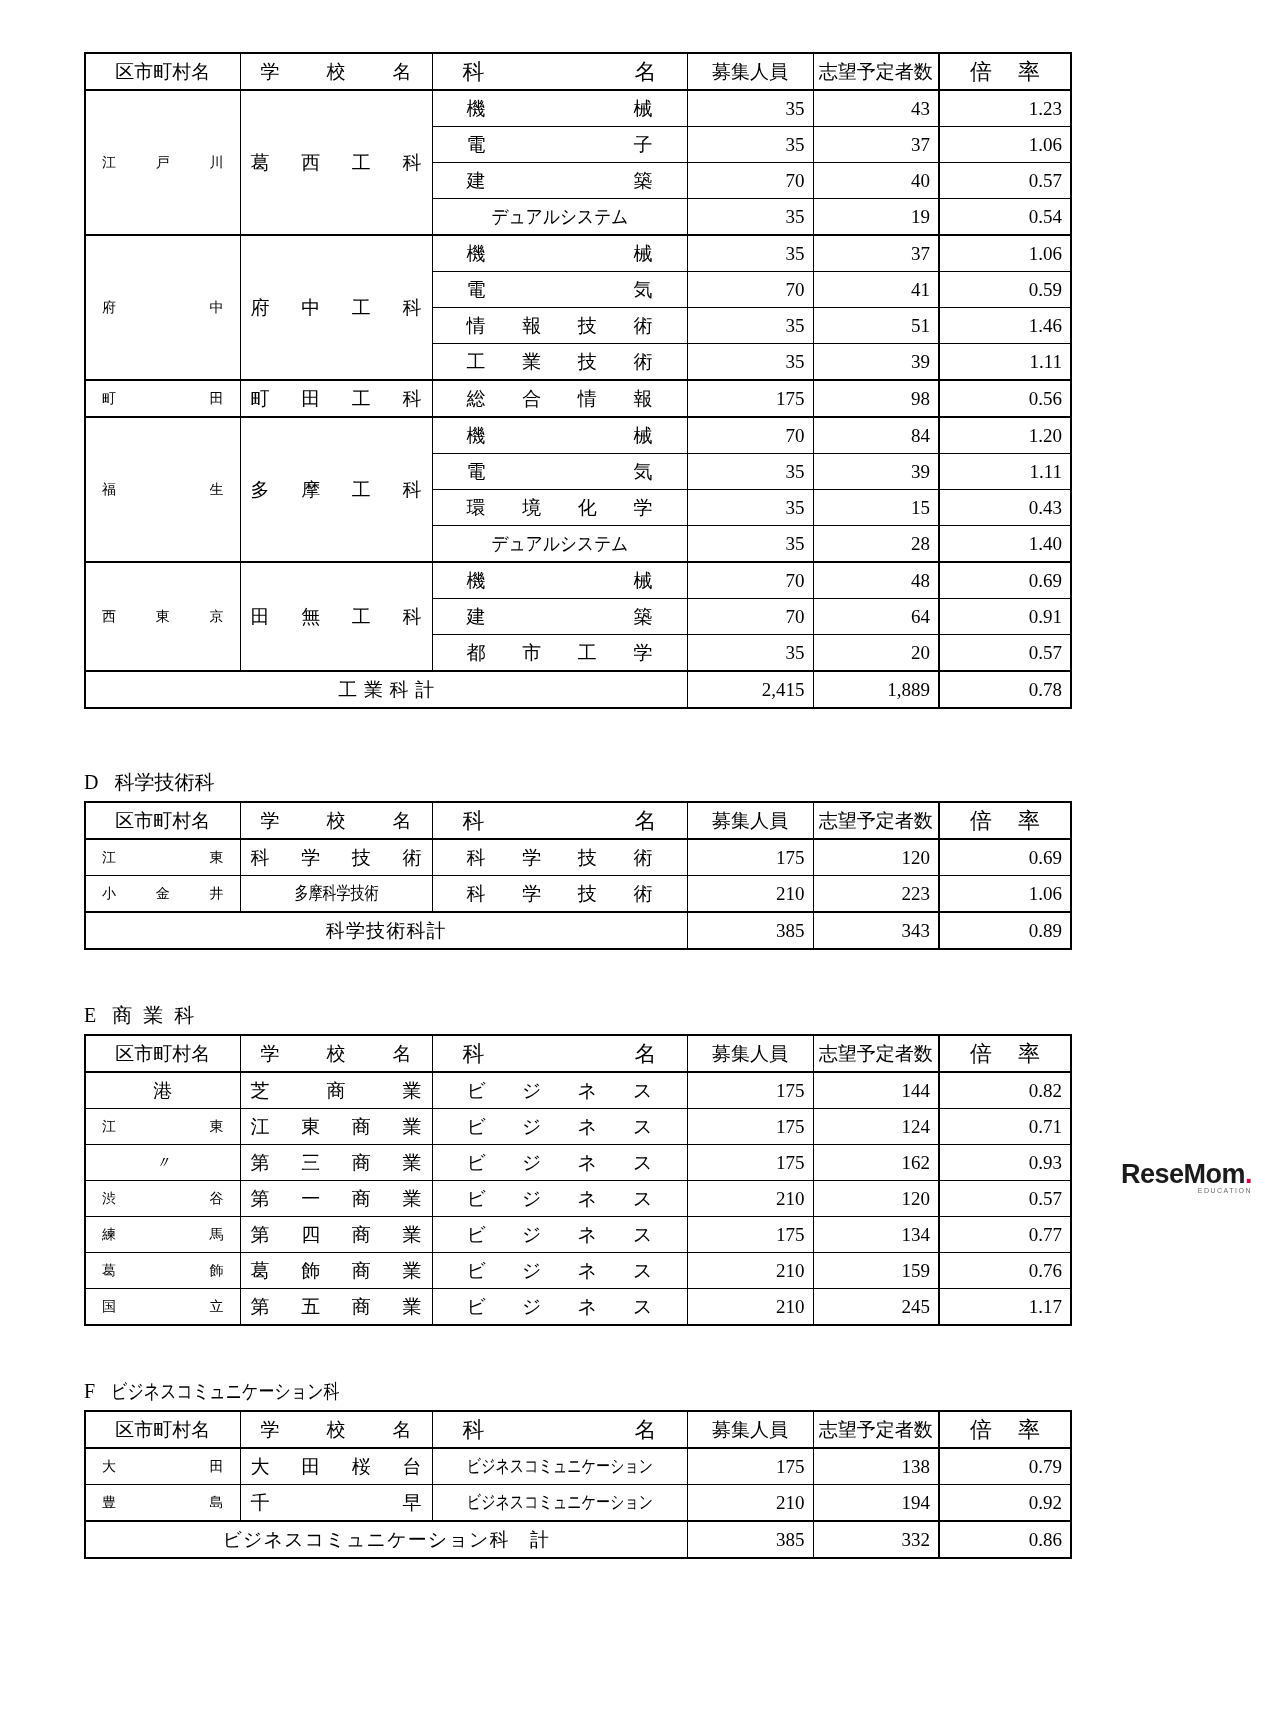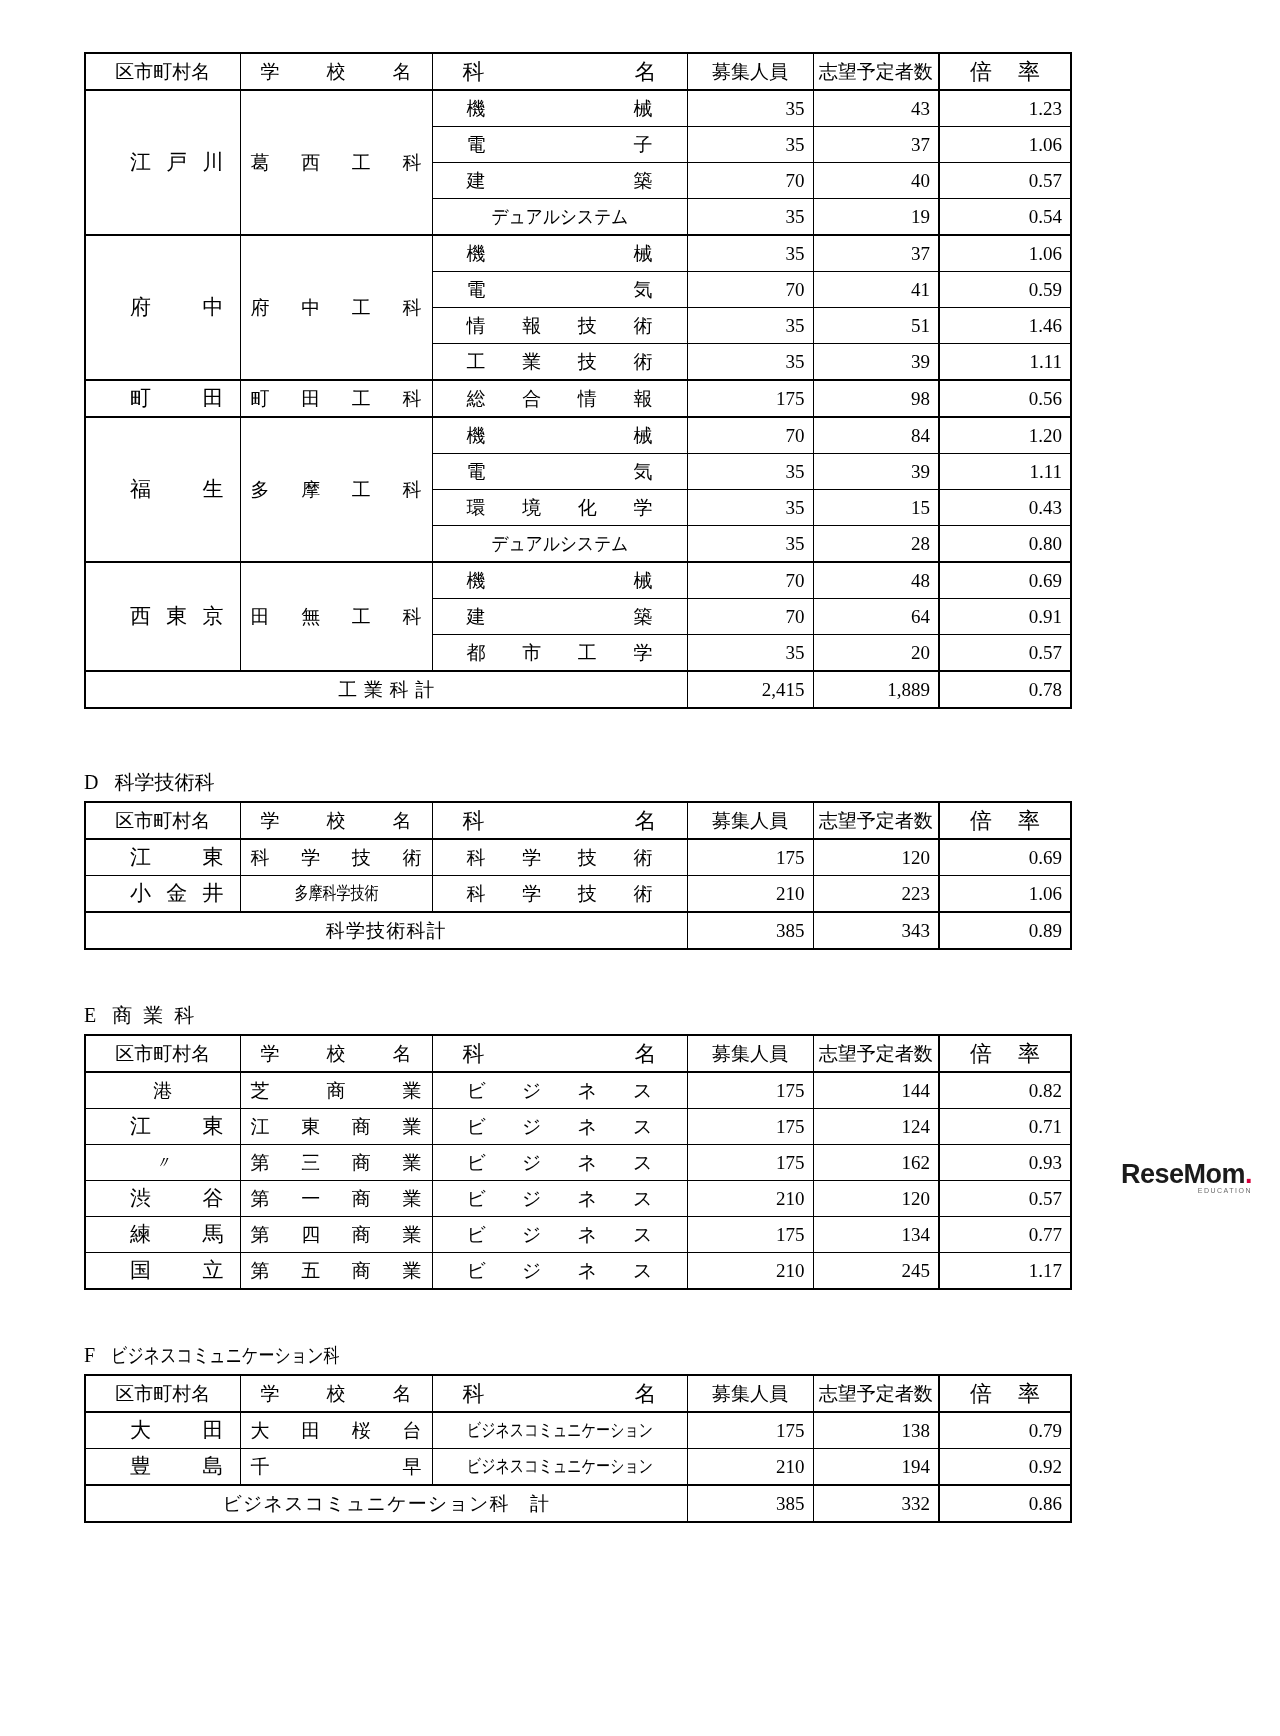--- a/index.html
+++ b/index.html
@@ -53,23 +53,22 @@
   .thick-bottom { border-bottom: 2.5px solid #000 !important; }
   .thick-top    { border-top: 2.5px solid #000 !important; }
   .thick-right  { border-right: 2.5px solid #000 !important; }
 
   
   .jp-spread {
     display: block;
     text-align: justify;
     text-align-last: justify;
     padding: 0 16px;
-    font-size: 21px;
-    line-height: 33px;
-    margin-left: 28px;
+    font-size: 14px;
+    line-height: 33px;
   }
   .jp-spread-tight {
     display: block;
     text-align: justify;
     text-align-last: justify;
     padding: 0 10px;
     font-size: 19px;
     line-height: 33px;
   }
   .jp-spread-wide {
@@ -434,21 +433,21 @@
           <td class=" thick-bottom">
             <span class="jp-center-kana">デュアルシステム</span>
           </td>
           <td class=" thick-bottom">
             <span class="num">35</span>
           </td>
           <td class=" thick-bottom thick-right">
             <span class="num">28</span>
           </td>
           <td class=" thick-bottom">
-            <span class="num">0.80</span>
+            <span class="num">1.40</span>
           </td>
         </tr>
         <tr>
           <td class="thick-bottom" rowspan="3">
             <span class="jp-spread">西東京</span>
           </td>
           <td class="thick-bottom" rowspan="3">
             <span class="jp-spread-tight">田無工科</span>
           </td>
           <td>
@@ -736,20 +735,40 @@
             <span class="num">175</span>
           </td>
           <td class=" thick-right">
             <span class="num">134</span>
           </td>
           <td>
             <span class="num">0.77</span>
           </td>
         </tr>
         <tr>
+          <td>
+            <span class="jp-spread">葛飾</span>
+          </td>
+          <td>
+            <span class="jp-spread-tight">葛飾商業</span>
+          </td>
+          <td>
+            <span class="jp-spread-wide">ビジネス</span>
+          </td>
+          <td>
+            <span class="num">210</span>
+          </td>
+          <td class=" thick-right">
+            <span class="num">159</span>
+          </td>
+          <td>
+            <span class="num">0.76</span>
+          </td>
+        </tr>
+        <tr>
           <td class=" thick-bottom">
             <span class="jp-spread">国立</span>
           </td>
           <td class=" thick-bottom">
             <span class="jp-spread-tight">第五商業</span>
           </td>
           <td class=" thick-bottom">
             <span class="jp-spread-wide">ビジネス</span>
           </td>
           <td class=" thick-bottom">

